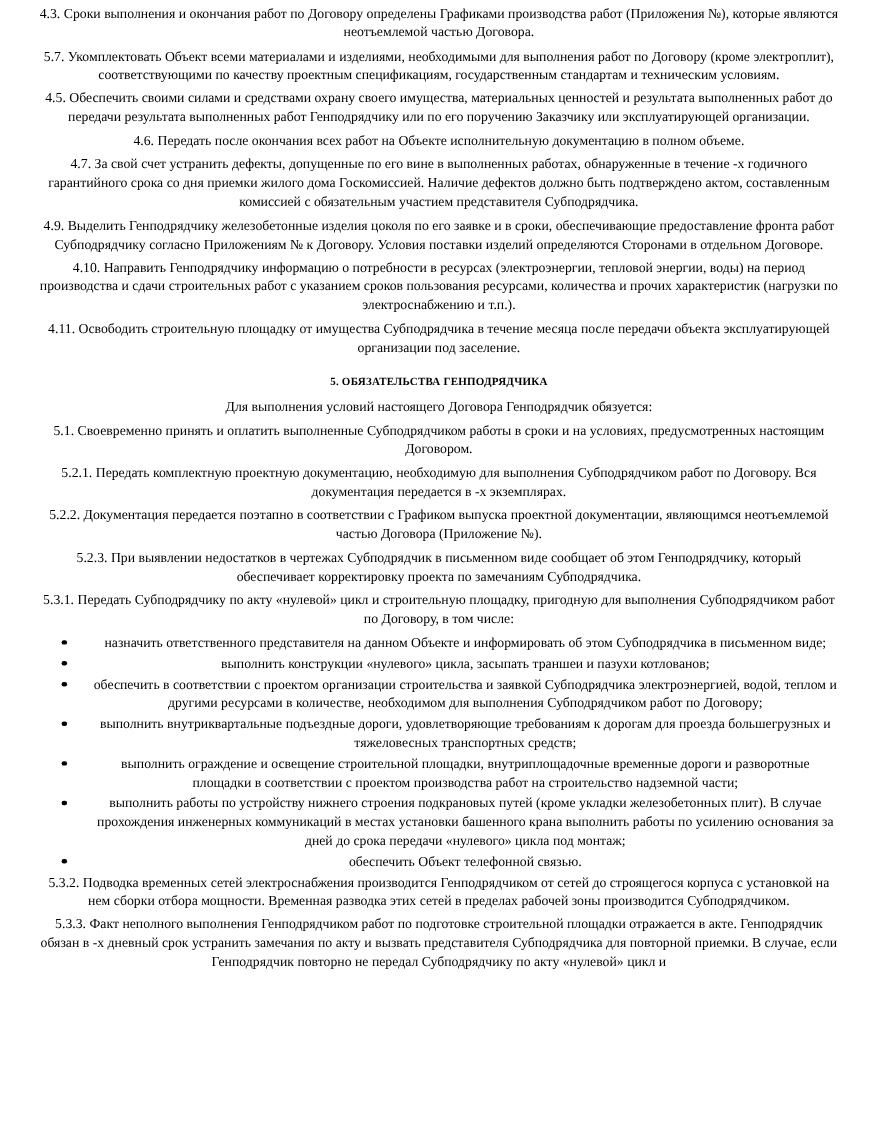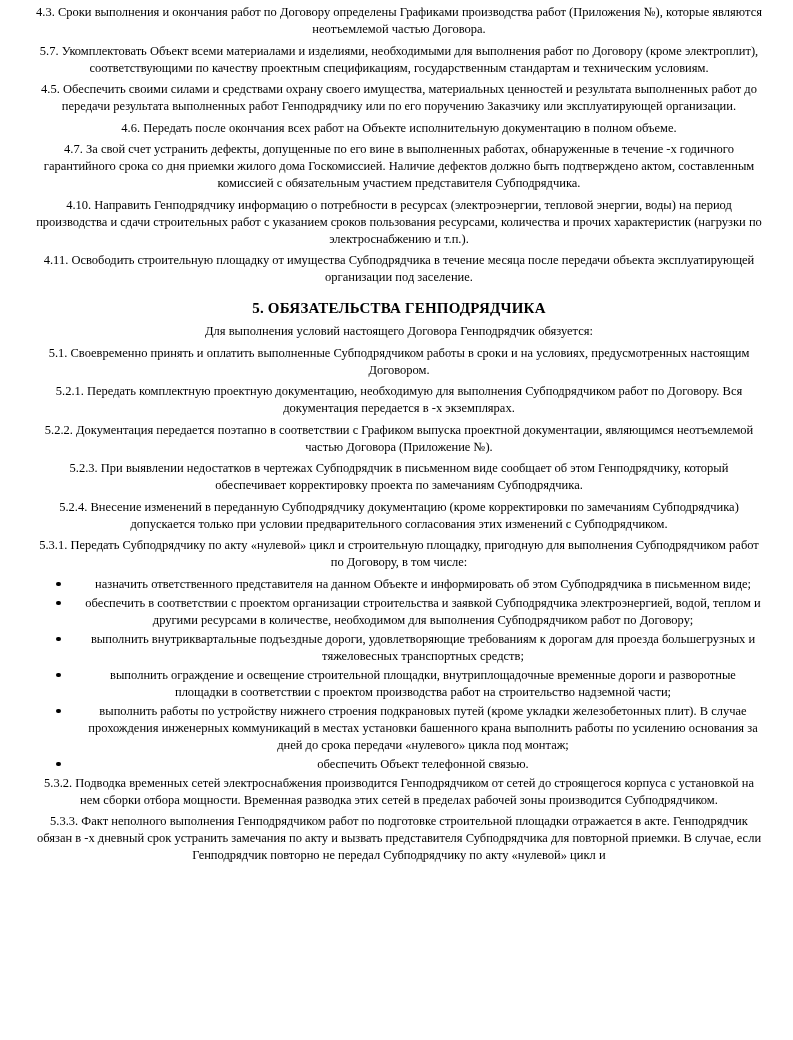--- a/index.html
+++ b/index.html
@@ -17,21 +17,21 @@
     font-size: 12.5px;
     line-height: 17px;
     padding: 4px 30px 0 35px;
     overflow: hidden;
     text-align: center;
   }
   .clause {
     margin: 0 0 4.5px 0;
   }
   .section-heading {
-    font-size: 15px;
+    font-size: 10px;
     line-height: 19px;
     font-weight: bold;
     letter-spacing: 0.2px;
     margin: 13px 0 5px 0;
   }
   ul.bullet-list {
     list-style: none;
     margin: 4px 0 1px 0;
     padding: 0;
   }
@@ -53,38 +53,42 @@
 </head>
 <body>
 
 <div class="page">
 
   <p class="clause">4.3. Сроки выполнения и окончания работ по Договору определены Графиками производства работ (Приложения №), которые являются неотъемлемой частью Договора.</p>
   <p class="clause">5.7. Укомплектовать Объект всеми материалами и изделиями, необходимыми для выполнения работ по Договору (кроме электроплит), соответствующими по качеству проектным спецификациям, государственным стандартам и техническим условиям.</p>
   <p class="clause">4.5. Обеспечить своими силами и средствами охрану своего имущества, материальных ценностей и результата выполненных работ до передачи результата выполненных работ Генподрядчику или по его поручению Заказчику или эксплуатирующей организации.</p>
   <p class="clause">4.6. Передать после окончания всех работ на Объекте исполнительную документацию в полном объеме.</p>
   <p class="clause">4.7. За свой счет устранить дефекты, допущенные по его вине в выполненных работах, обнаруженные в течение -х годичного гарантийного срока со дня приемки жилого дома Госкомиссией. Наличие дефектов должно быть подтверждено актом, составленным комиссией с обязательным участием представителя Субподрядчика.</p>
+  <p class="clause">4.9. Выделить Генподрядчику железобетонные изделия цоколя по его заявке и в сроки, обеспечивающие предоставление фронта работ Субподрядчику согласно Приложениям № к Договору. Условия поставки изделий определяются Сторонами в отдельном Договоре.</p>
   <p class="clause">4.10. Направить Генподрядчику информацию о потребности в ресурсах (электроэнергии, тепловой энергии, воды) на период производства и сдачи строительных работ с указанием сроков пользования ресурсами, количества и прочих характеристик (нагрузки по электроснабжению и т.п.).</p>
   <p class="clause">4.11. Освободить строительную площадку от имущества Субподрядчика в течение месяца после передачи объекта эксплуатирующей организации под заселение.</p>
 
   <h2 class="section-heading">5. ОБЯЗАТЕЛЬСТВА ГЕНПОДРЯДЧИКА</h2>
 
   <p class="clause">Для выполнения условий настоящего Договора Генподрядчик обязуется:</p>
 
   <p class="clause">5.1. Своевременно принять и оплатить выполненные Субподрядчиком работы в сроки и на условиях, предусмотренных настоящим Договором.</p>
   <p class="clause">5.2.1. Передать комплектную проектную документацию, необходимую для выполнения Субподрядчиком работ по Договору. Вся документация передается в -х экземплярах.</p>
   <p class="clause">5.2.2. Документация передается поэтапно в соответствии с Графиком выпуска проектной документации, являющимся неотъемлемой частью Договора (Приложение №).</p>
   <p class="clause">5.2.3. При выявлении недостатков в чертежах Субподрядчик в письменном виде сообщает об этом Генподрядчику, который обеспечивает корректировку проекта по замечаниям Субподрядчика.</p>
-  <p class="clause">5.2.4. Внесение изменений в переданную Субподрядчику документацию (кроме корректировки по замечаниям Субподрядчика) допускается только при условии предварительного согласования этих изменений с Субподрядчиком.</p>
   <p class="clause">5.3.1. Передать Субподрядчику по акту «нулевой» цикл и строительную площадку, пригодную для выполнения Субподрядчиком работ по Договору, в том числе:</p>
 
   <ul class="bullet-list">
     <li>
       <span class="bullet-dot"></span>
       <span>назначить ответственного представителя на данном Объекте и информировать об этом Субподрядчика в письменном виде;</span>
+    </li>
+    <li>
+      <span class="bullet-dot"></span>
+      <span>выполнить конструкции «нулевого» цикла, засыпать траншеи и пазухи котлованов;</span>
     </li>
     <li>
       <span class="bullet-dot"></span>
       <span>обеспечить в соответствии с проектом организации строительства и заявкой Субподрядчика электроэнергией, водой, теплом и другими ресурсами в количестве, необходимом для выполнения Субподрядчиком работ по Договору;</span>
     </li>
     <li>
       <span class="bullet-dot"></span>
       <span>выполнить внутриквартальные подъездные дороги, удовлетворяющие требованиям к дорогам для проезда большегрузных и тяжеловесных транспортных средств;</span>
     </li>
     <li>

